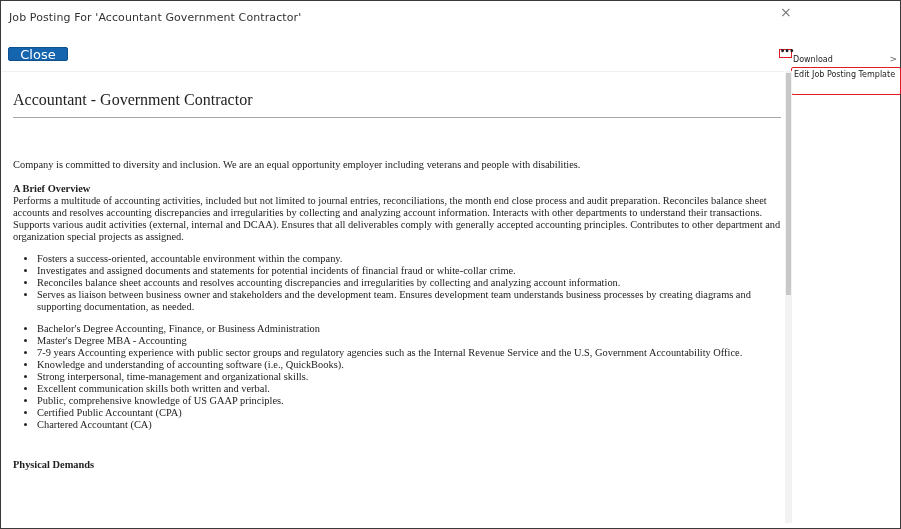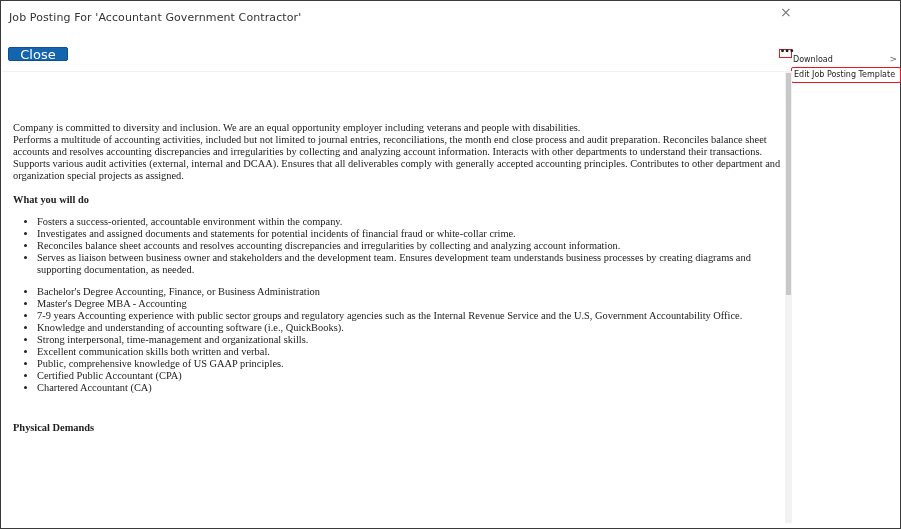--- a/index.html
+++ b/index.html
@@ -57,21 +57,21 @@
   .menu {
     position: absolute; left: 790px; top: 51px; width: 110px;
     font-family: "DejaVu Sans", sans-serif; font-size: 8px; color: #222;
   }
   .menu-item {
     position: absolute; left: 0; width: 108px; height: 13px; line-height: 13px; padding-left: 2px; cursor: pointer;
     white-space: nowrap; box-sizing: border-box;
   }
   .menu-download { top: 1px; }
   .menu-edit {
-    top: 15px; width: 110px; height: 16px; line-height: 14px; border: 1.5px solid #e01b24; border-radius: 2px;
+    top: 15px; width: 110px; height: 28px; line-height: 14px; border: 1.5px solid #e01b24; border-radius: 2px;
   }
   .chev { position: absolute; right: 2px; top: 0; color: #666; font-size: 9px; }
 </style>
 </head>
 <body>
 
 <div class="frame">
   <div class="dialog-title">Job Posting For 'Accountant Government Contractor'</div>
   <div class="close-x">×</div>
 
@@ -86,26 +86,27 @@
     <div class="menu-item menu-download">
       <span>Download</span>
       <span class="chev">&gt;</span>
     </div>
     <div class="menu-item menu-edit">
       <span>Edit Job Posting Template</span>
     </div>
   </div>
 
   <div class="content">
+    <div class="job-title">Accountant - Government Contractor</div>
 
     <div class="eeo">Company is committed to diversity and inclusion. We are an equal opportunity employer including veterans and people with disabilities.</div>
 
+    <div class="section-heading">A Brief Overview</div>
     <p class="overview-text">Performs a multitude of accounting activities, included but not limited to journal entries, reconciliations, the month end close process and audit preparation. Reconciles balance sheet accounts and resolves accounting discrepancies and irregularities by collecting and analyzing account information. Interacts with other departments to understand their transactions. Supports various audit activities (external, internal and DCAA). Ensures that all deliverables comply with generally accepted accounting principles. Contributes to other department and organization special projects as assigned.</p>
 
-    <div class="section-heading">What you will do</div>
     <ul>
       <li>Fosters a success-oriented, accountable environment within the company.</li>
       <li>Investigates and assigned documents and statements for potential incidents of financial fraud or white-collar crime.</li>
       <li>Reconciles balance sheet accounts and resolves accounting discrepancies and irregularities by collecting and analyzing account information.</li>
       <li>Serves as liaison between business owner and stakeholders and the development team. Ensures development team understands business processes by creating diagrams and supporting documentation, as needed.</li>
     </ul>
 
     <ul>
       <li>Bachelor's Degree Accounting, Finance, or Business Administration</li>
       <li>Master's Degree MBA - Accounting</li>

